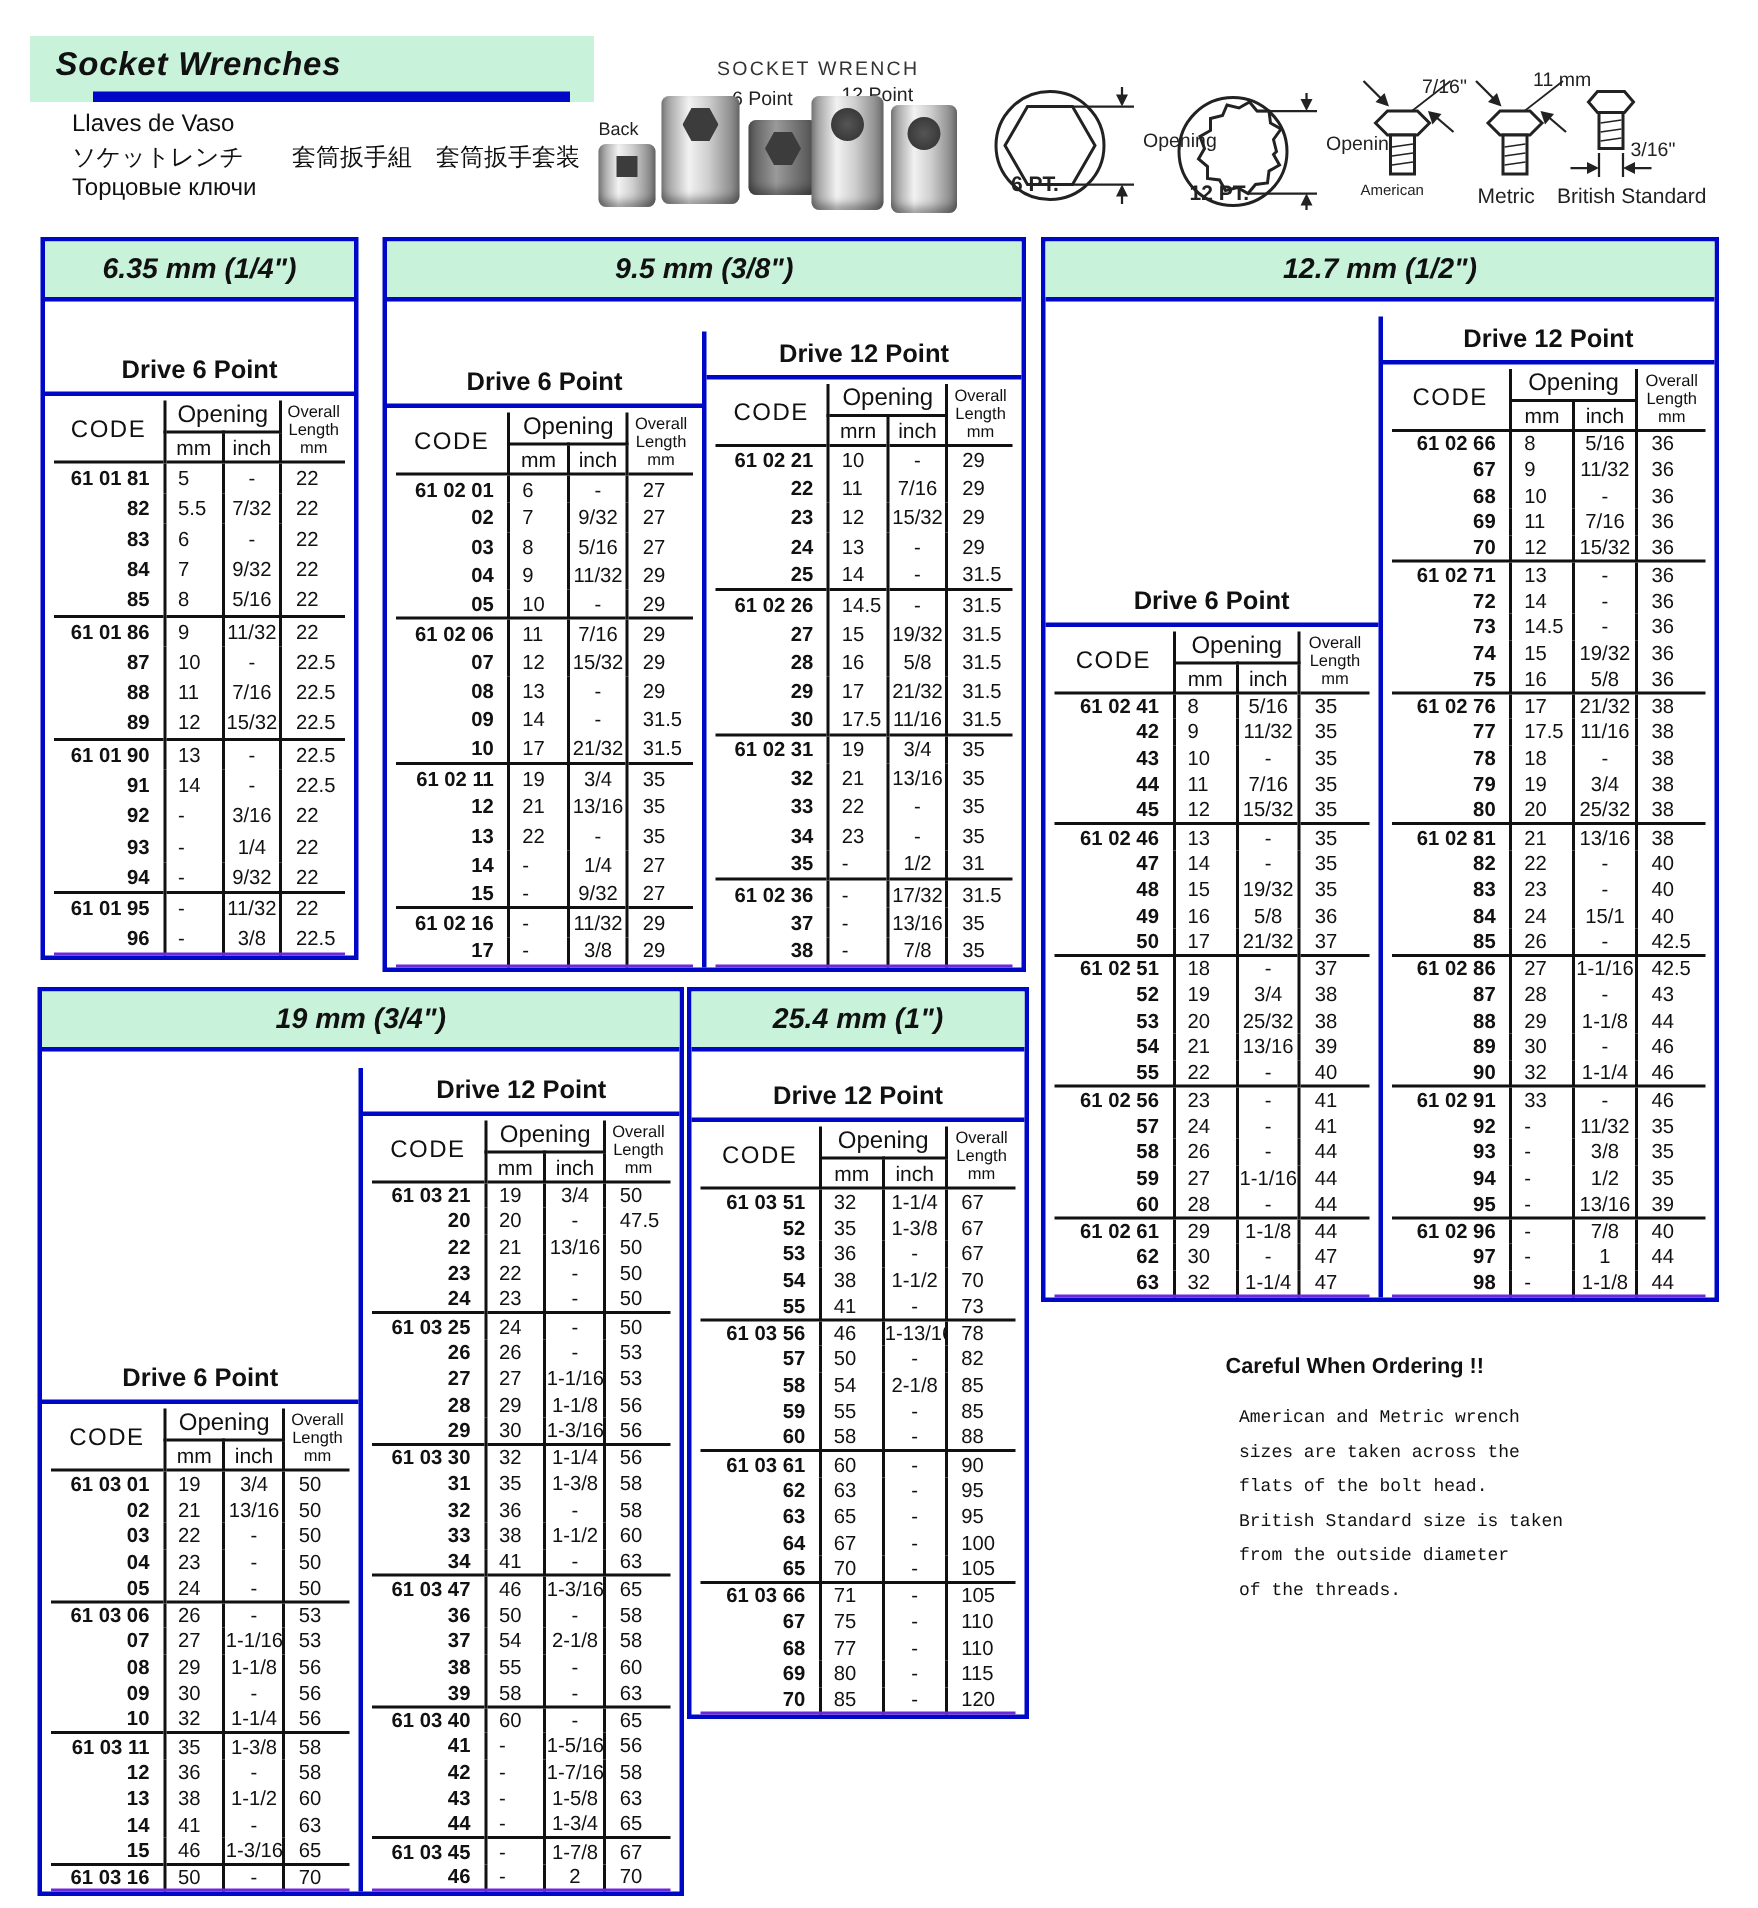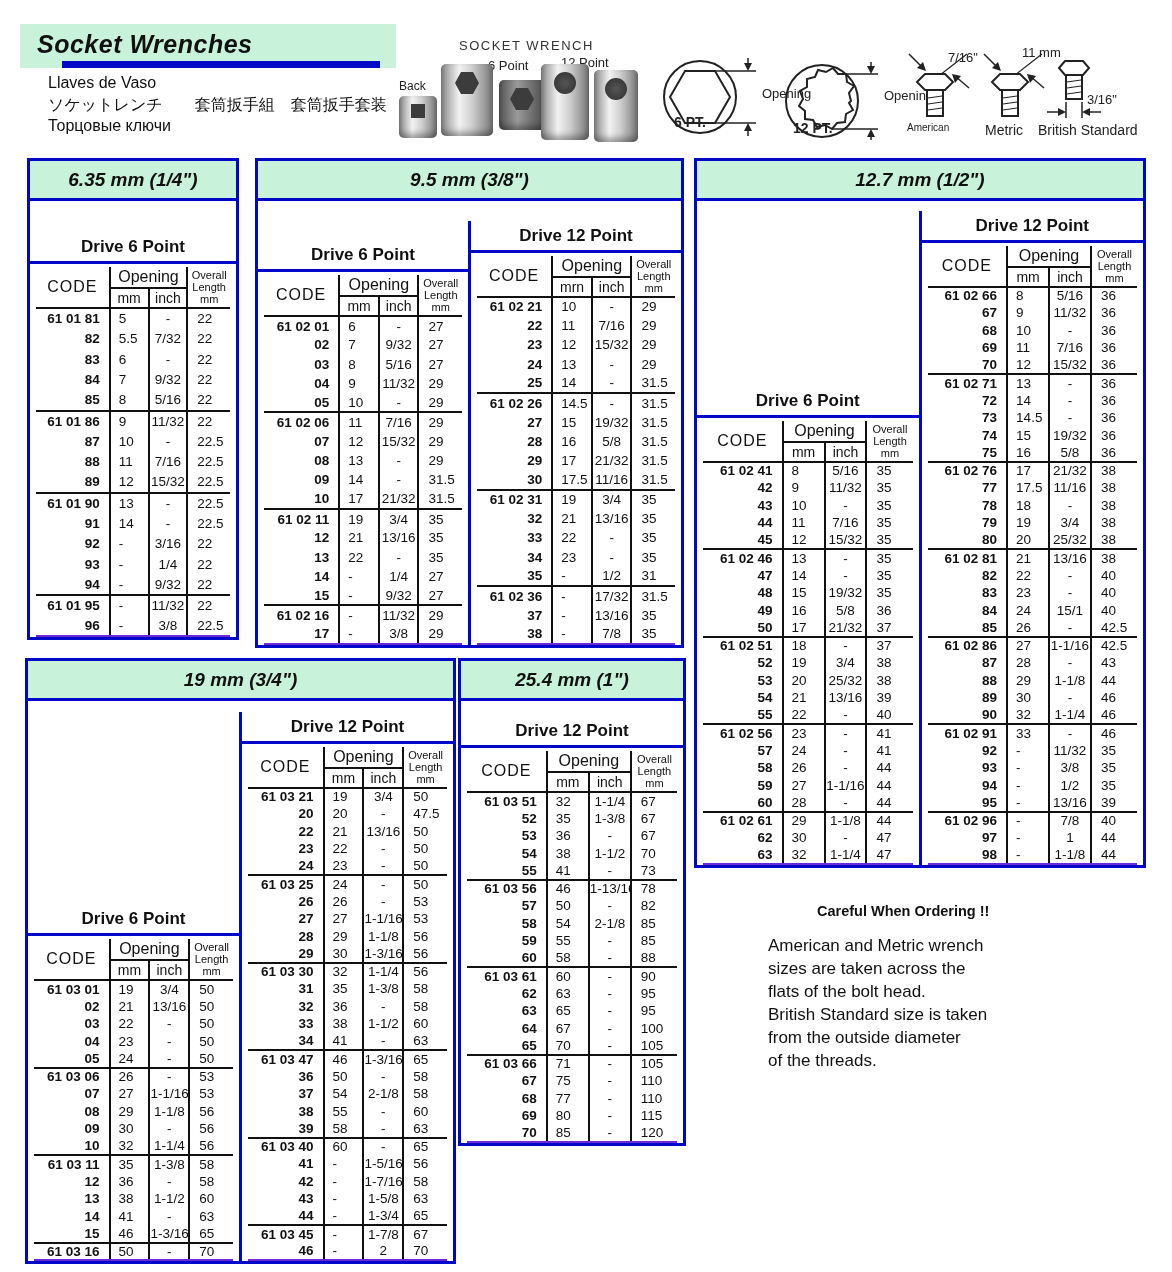--- a/index.html
+++ b/index.html
@@ -4,21 +4,21 @@
 <style>
   * { box-sizing: border-box; margin: 0; padding: 0; }
   html,body { background:#fff; }
   body {
     width:1172px; height:1272px; position:relative;
     font-family:"Liberation Sans", sans-serif; color:#111;
     overflow:hidden;
   }
   
   .title-box { position:absolute; left:20px; top:24px; width:376px; height:44px; background:#c9f2da; }
-  .title-text { position:absolute; left:37px; top:30px; font-size:25px; font-weight:bold; font-style:italic; letter-spacing:0.5px; }
+  .title-text { position:absolute; left:37px; top:30px; font-size:22px; font-weight:bold; font-style:italic; letter-spacing:0.5px; }
   .title-underline { position:absolute; left:62px; top:61px; width:318px; height:7px; background:#0008c8; }
   .subtitle { position:absolute; left:48px; font-size:16px; white-space:nowrap; }
   .sub1 { top:74px; } .sub2 { top:95px; } .sub3 { top:117px; }
 
   
   .ill-label { position:absolute; font-size:13px; color:#222; white-space:nowrap; }
   .caption { letter-spacing:1.5px; color:#333; }
   .pt-label { font-weight:bold; font-size:14px; }
   .socket { position:absolute; border-radius:5px;
     background:linear-gradient(90deg,#8a8a8a,#f2f2f2 35%,#cfcfcf 60%,#777); box-shadow:inset 0 -4px 6px rgba(0,0,0,.35); }
@@ -51,33 +51,33 @@
   td.len  { text-align:left; padding-left:9px; }
   tr.group-start td { border-top:2px solid #111; }
   tbody tr:first-child td { border-top:none; }
   tbody tr:last-child td { border-bottom:2px solid #6d28d9; }
   .rh20 tbody td { height:20.5px; }
   .rh19 tbody td { height:19.3px; }
   .rh18 tbody td { height:17.5px; }
 
   
   .note-title { position:absolute; left:817px; top:903px; font-size:14.5px; font-weight:bold; }
-  .note-body { position:absolute; left:768px; top:934px; width:235px; font-size:17px; line-height:23px; white-space:pre-line; }
+  .note-body { position:absolute; left:826px; top:934px; width:235px; font-size:12px; line-height:23px; white-space:pre-line;font-family:Liberation Mono, monospace; }
 </style>
 </head>
 <body>
 
 <div class="title-box"></div>
 <div class="title-text">Socket Wrenches</div>
 <div class="title-underline"></div>
 <div class="subtitle sub1">Llaves de Vaso</div>
 <div class="subtitle sub2">ソケットレンチ　　套筒扳手組　套筒扳手套装</div>
 <div class="subtitle sub3">Торцовые ключи</div>
 
-<div class="ill-label caption" style="left:459px; top:38px;">SOCKET WRENCH</div>
+<div class="ill-label caption" style="left:478px; top:38px;">SOCKET WRENCH</div>
 <div class="ill-label" style="left:399px; top:79px; font-size:12px;">Back</div>
 <div class="ill-label" style="left:488px; top:58px;">6 Point</div>
 <div class="ill-label" style="left:561px; top:55px;text-align:right;">12 Point</div>
 
 <div class="socket" style="left:399px; top:96px; width:38px; height:42px;">
     <div class="hole square"></div>
   </div>
 <div class="socket" style="left:441px; top:64px; width:52px; height:72px;">
     <div class="hole hex"></div>
   </div>

